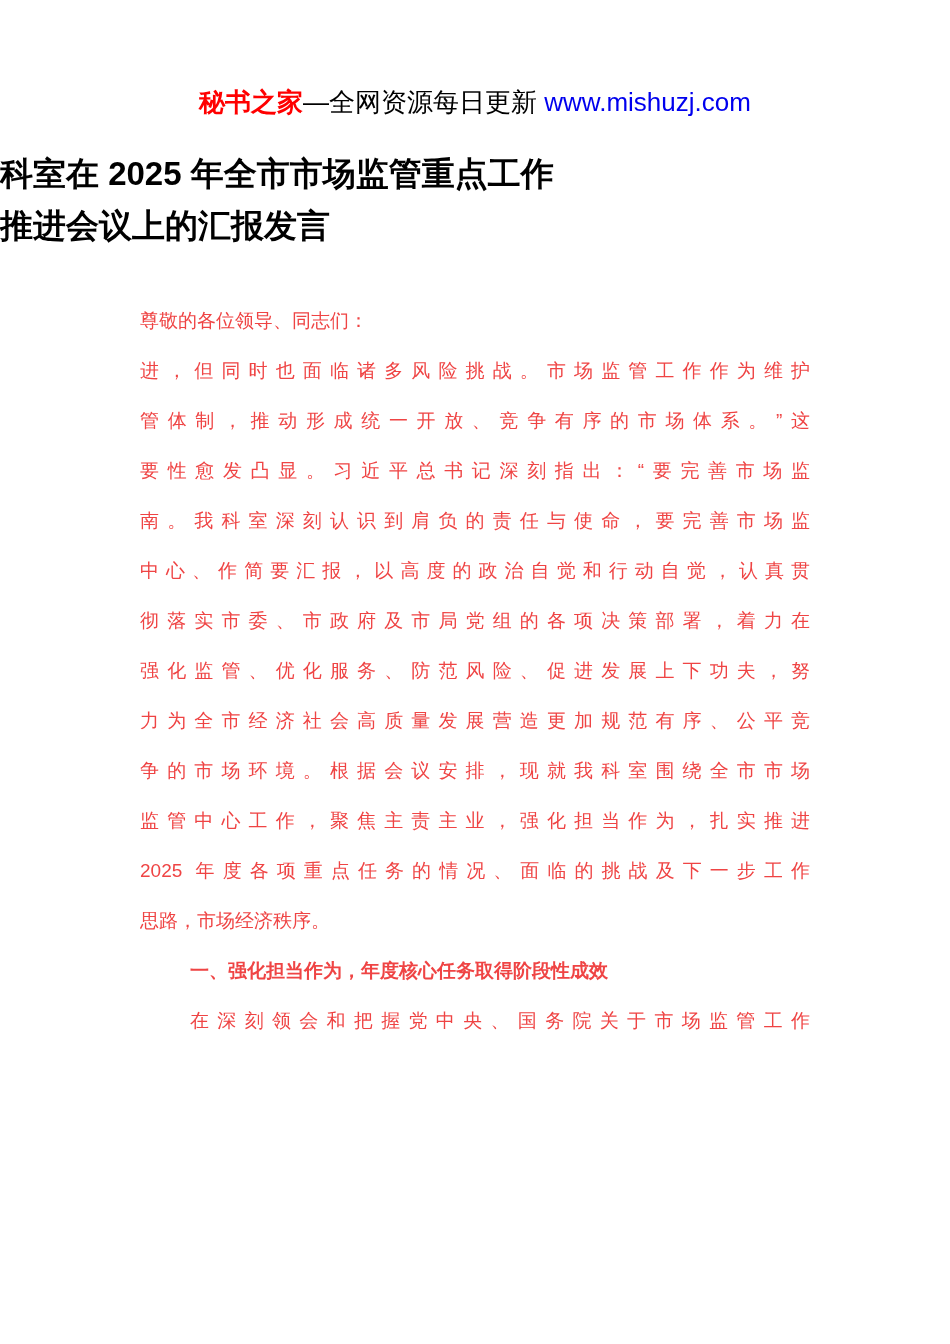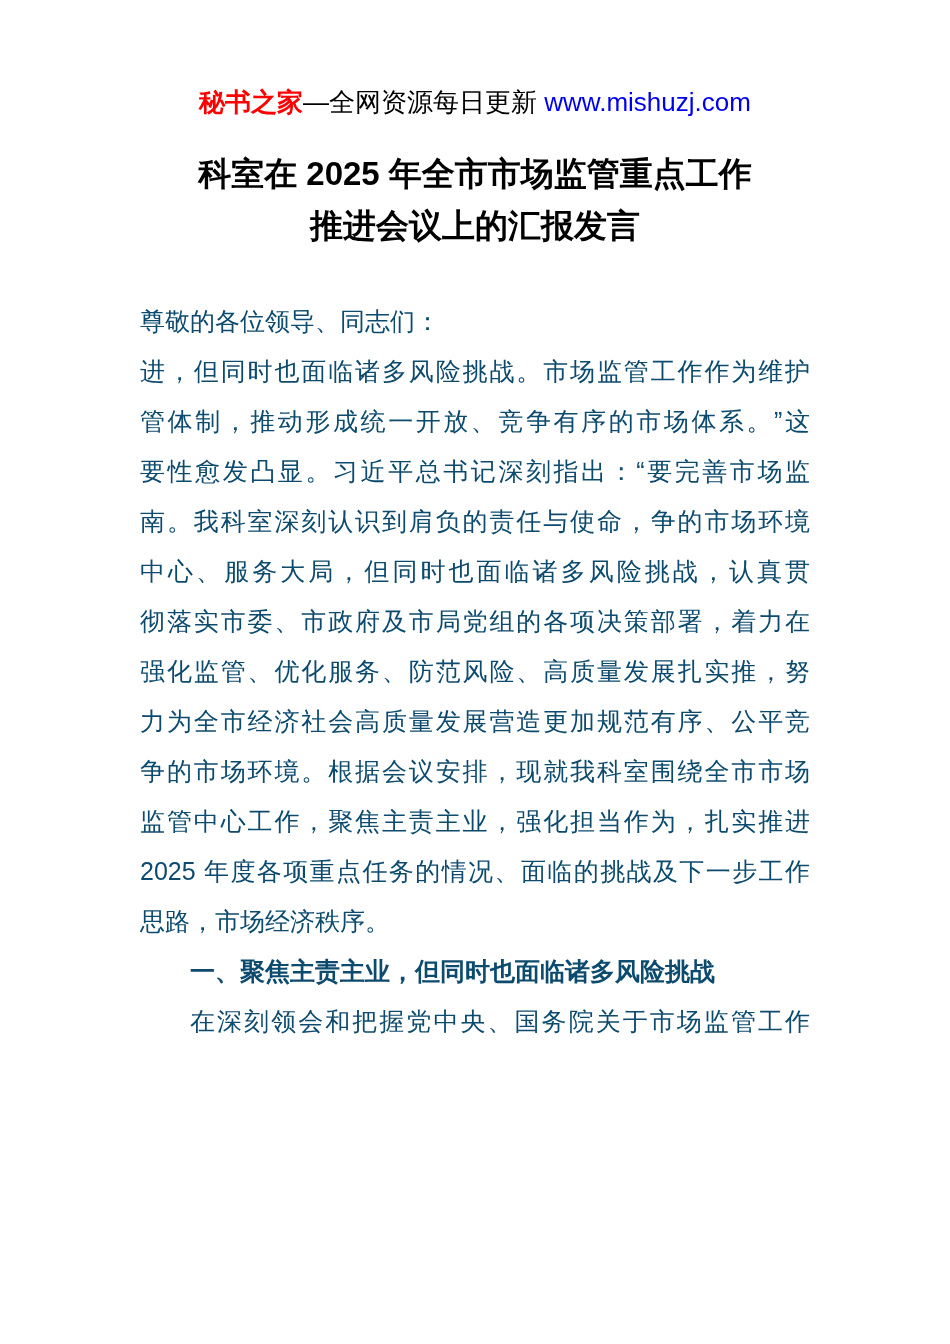--- a/index.html
+++ b/index.html
@@ -18,38 +18,37 @@
     text-align: center;
     font-size: 26px;
     line-height: 32px;
     white-space: nowrap;
   }
   .site-name { color: #ff0000; font-weight: 700; }
   .site-tagline { color: #000000; }
   .site-url { color: #0000ee; cursor: pointer; }
   .doc-title {
     margin-top: 30px;
-    text-align: center;
     font-size: 33px;
     line-height: 52px;
     font-weight: 700;
     color: #000000;
   }
   .doc-body {
     margin-top: 44px;
     padding: 0 140px;
   }
   .line {
-    font-size: 25px;
+    font-size: 19px;
     line-height: 50px;
     height: 50px;
     overflow: hidden;
     text-align: justify;
     text-align-last: left;
-    color: #0c4a6e;
+    color: #ef4444;
   }
   .line.just { text-align-last: justify; }
   .line.indent { padding-left: 50px; }
   .line.bold { font-weight: 700; }
 </style>
 </head>
 <body>
 
 <div class="page">
 
@@ -60,26 +59,26 @@
   <h1 class="doc-title">
     <div>科室在 2025 年全市市场监管重点工作</div>
     <div>推进会议上的汇报发言</div>
   </h1>
 
   <div class="doc-body">
     <div class="line">尊敬的各位领导、同志们：</div>
     <div class="line just">进，但同时也面临诸多风险挑战。市场监管工作作为维护</div>
     <div class="line just">管体制，推动形成统一开放、竞争有序的市场体系。”这</div>
     <div class="line just">要性愈发凸显。习近平总书记深刻指出：“要完善市场监</div>
-    <div class="line just">南。我科室深刻认识到肩负的责任与使命，争的市场环境</div>
-    <div class="line just">中心、服务大局，但同时也面临诸多风险挑战，认真贯</div>
+    <div class="line just">南。我科室深刻认识到肩负的责任与使命，要完善市场监</div>
+    <div class="line just">中心、作简要汇报，以高度的政治自觉和行动自觉，认真贯</div>
     <div class="line just">彻落实市委、市政府及市局党组的各项决策部署，着力在</div>
-    <div class="line just">强化监管、优化服务、防范风险、高质量发展扎实推，努</div>
+    <div class="line just">强化监管、优化服务、防范风险、促进发展上下功夫，努</div>
     <div class="line just">力为全市经济社会高质量发展营造更加规范有序、公平竞</div>
     <div class="line just">争的市场环境。根据会议安排，现就我科室围绕全市市场</div>
     <div class="line just">监管中心工作，聚焦主责主业，强化担当作为，扎实推进</div>
     <div class="line just">2025 年度各项重点任务的情况、面临的挑战及下一步工作</div>
     <div class="line">思路，市场经济秩序。</div>
-    <div class="line indent bold">一、聚焦主责主业，但同时也面临诸多风险挑战</div>
+    <div class="line indent bold">一、强化担当作为，年度核心任务取得阶段性成效</div>
     <div class="line indent just">在深刻领会和把握党中央、国务院关于市场监管工作</div>
   </div>
 
 </div>
 
 </body></html>

